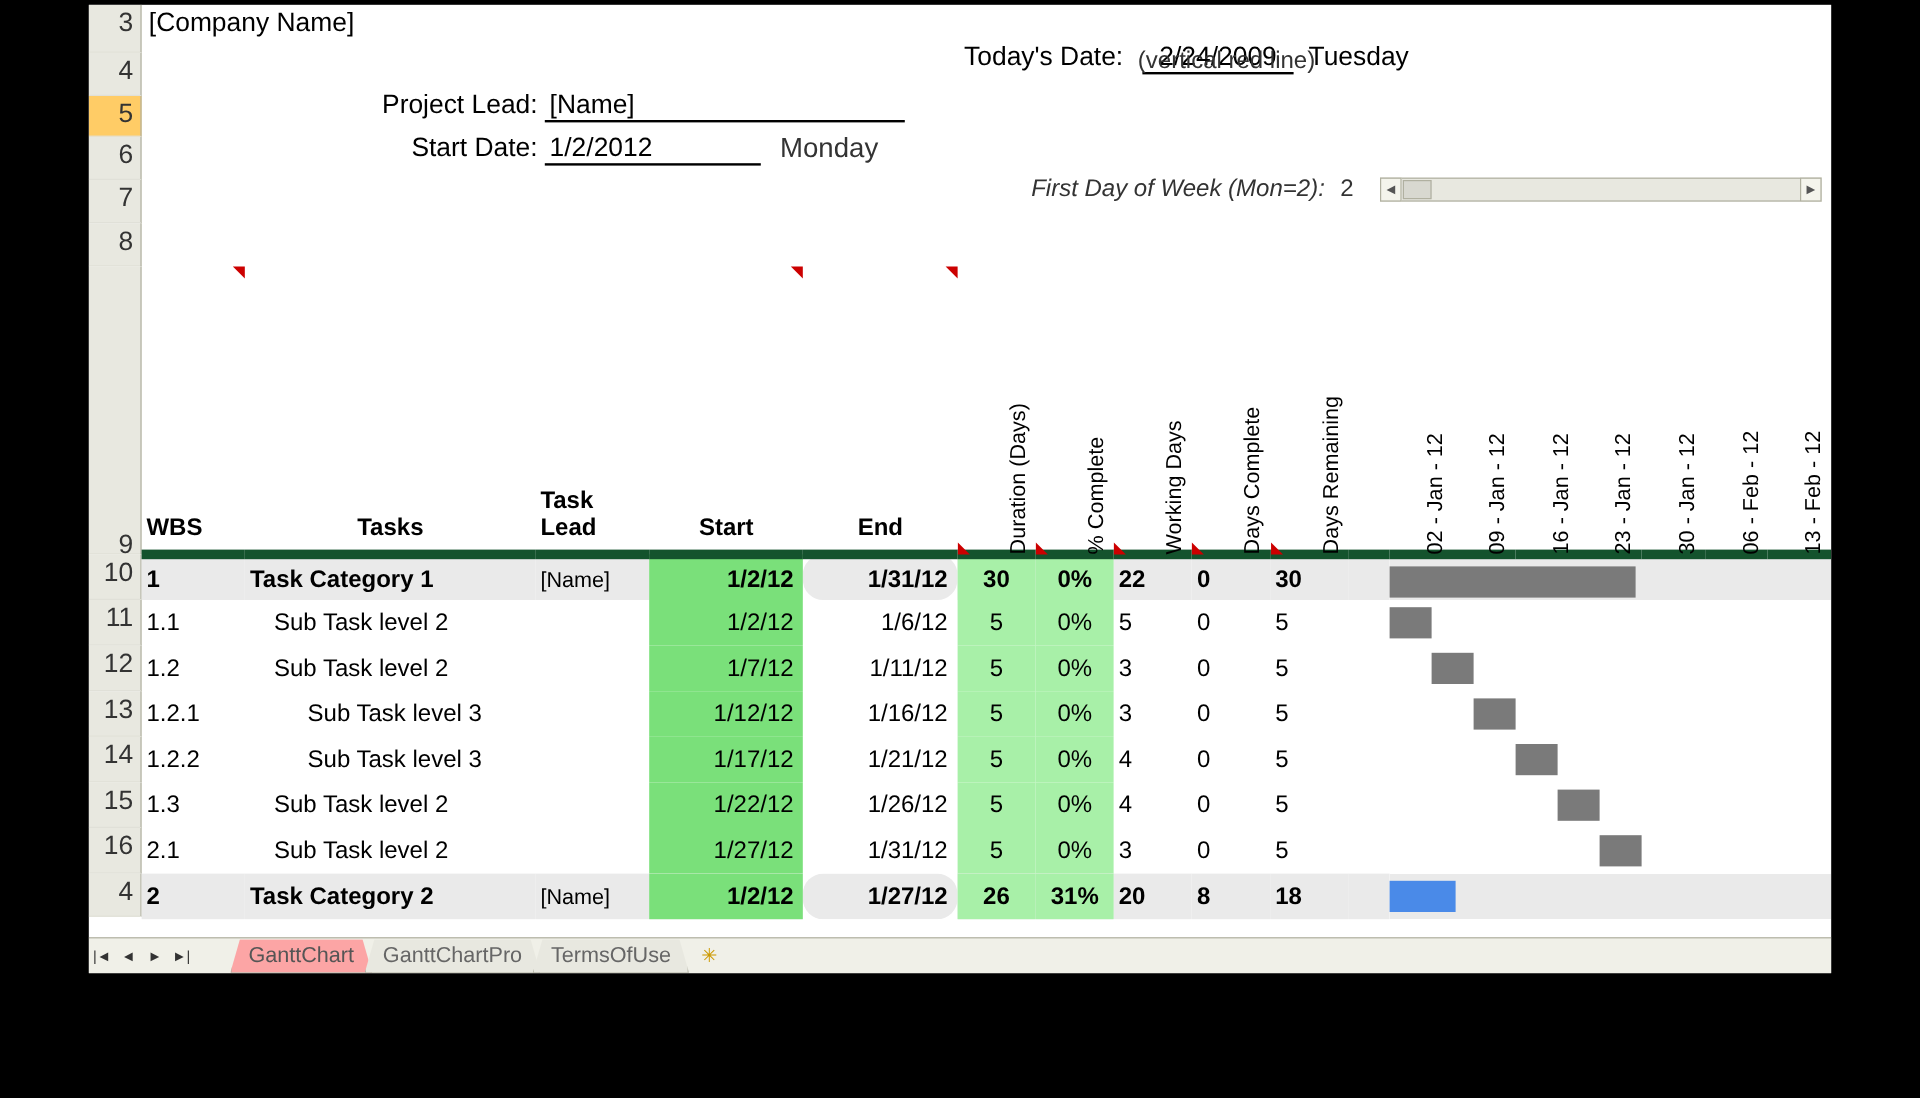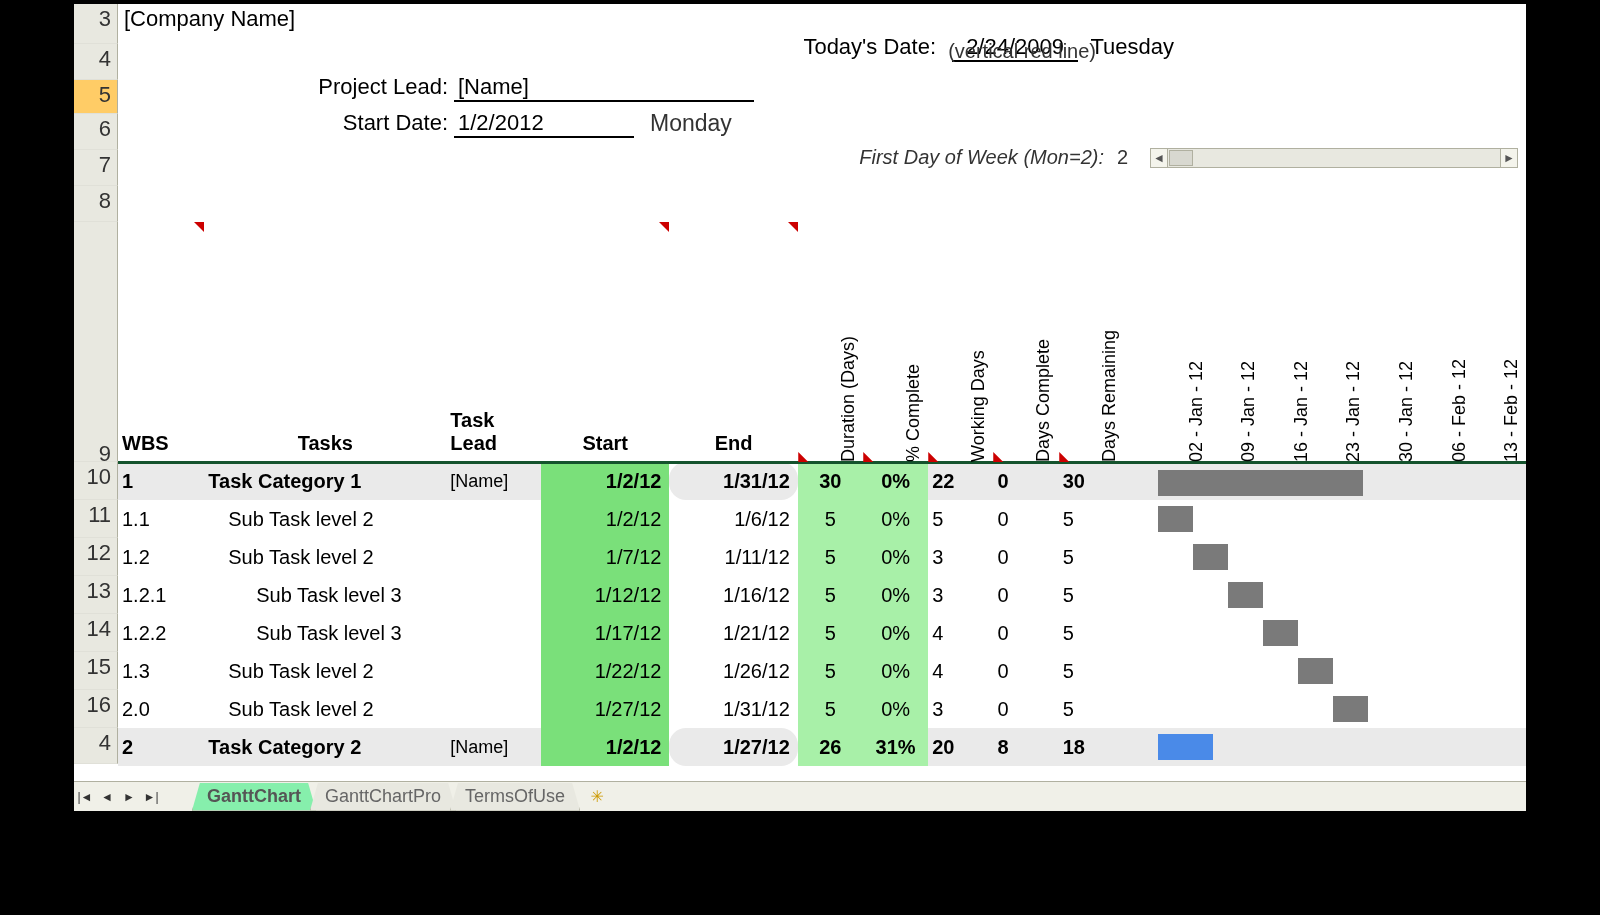--- a/index.html
+++ b/index.html
@@ -23,21 +23,21 @@
   .startd-day { position: absolute; left: 532px; font-size: 23px; color: #333; }
   .fdow-lbl { position: absolute; right: 422px; font-style: italic; color: #333; font-size: 20px; }
   .fdow-val { position: absolute; right: 398px; font-size: 20px; color: #333; }
   .hscroll { position: absolute; right: 8px; width: 368px; height: 20px; background: #e8e8e0; border: 1px solid #b0b0a0; }
   .hscroll .arrow { position: absolute; top: -1px; width: 18px; height: 20px; background: #f4f4ec; border: 1px solid #b0b0a0; text-align: center; font-size: 12px; line-height: 18px; color: #555; }
   .hscroll .left { left: -1px; }
   .hscroll .right { right: -1px; }
   .hscroll .thumb { position: absolute; left: 18px; top: 1px; width: 24px; height: 16px; background: #d8d8d0; border: 1px solid #b0b0a0; }
   table { border-collapse: collapse; width: 100%; table-layout: fixed; }
   th, td { font-size: 20px; color: #000; padding: 0 4px; height: 38px; vertical-align: middle; }
-  thead th { border-bottom: 3px solid #14532d; }
+  thead th { border-bottom: 8px solid #14532d; }
   th.v { writing-mode: vertical-rl; transform: rotate(180deg); text-align: left; font-size: 18px; font-weight: normal; height: 210px; padding-bottom: 4px; vertical-align: bottom; }
   th.h { vertical-align: bottom; font-weight: bold; padding-bottom: 6px; }
   .tri { position: relative; }
   .tri::after { content: ''; position: absolute; top: 0; right: 0; width: 0; height: 0; border-top: 10px solid #c00; border-left: 10px solid transparent; }
   col.wbs   { width: 82px; }
   col.task  { width: 230px; }
   col.lead  { width: 90px; }
   col.date  { width: 122px; }
   col.num   { width: 62px; }
   col.gcol  { width: 50px; }
@@ -47,21 +47,21 @@
   td.r  { text-align: right; padding-right: 8px; border-radius: 17px; }
   td.c  { }
   td.lead-c { font-size: 18px; font-weight: normal; }
   tbody td { border-bottom: 0; }
   .gantt-cell { padding: 0; position: relative; }
   .gantt-bar { position: absolute; top: 6px; height: 26px; background: #7a7a7a; }
   .gantt-bar.blue { background: #4a8ae8; }
 
   .tabs { position: absolute; left: 0; right: 0; bottom: 0; height: 30px; background: #f0f0e8; border-top: 1px solid #b0b0a0; display: flex; align-items: center; font-size: 16px; }
   .nav-btn { width: 20px; height: 20px; margin: 0 1px; display: flex; align-items: center; justify-content: center; color: #333; font-size: 12px; cursor: pointer; }
-  .tab { height: 28px; padding: 2px 14px; background: #86efac; border: 1px solid #b0b0a0; border-top: none; margin-right: -6px; font-weight: bold; font-size: 18px; color: #555; clip-path: polygon(8px 0, calc(100% - 8px) 0, 100% 100%, 0 100%); display: flex; align-items: center; }
+  .tab { height: 28px; padding: 2px 14px; background: #fca5a5; border: 1px solid #b0b0a0; border-top: none; margin-right: -6px; font-weight: normal; font-size: 18px; color: #555; clip-path: polygon(8px 0, calc(100% - 8px) 0, 100% 100%, 0 100%); display: flex; align-items: center; }
   .tab.inactive { background: #e8e8e0; font-weight: normal; color: #666; }
   .tab-icon { width: 26px; height: 22px; margin-left: 10px; display: flex; align-items: center; justify-content: center; font-size: 16px; color: #c90; }
 
   .lvl2 { padding-left: 20px; }
   .lvl3 { padding-left: 48px; }
 </style>
 </head>
 <body>
 
 <div class="frame">
@@ -248,21 +248,21 @@
             <td class="green2">0%</td>
             <td class="c">4</td>
             <td class="c">0</td>
             <td class="c">5</td>
             <td></td>
             <td class="gantt-cell" colspan="7">
               <div class="gantt-bar " style="left:140px;width:35px"></div>
             </td>
           </tr>
           <tr>
-            <td>2.0</td>
+            <td>2.1</td>
             <td><span class="lvl2" style="display:inline-block">Sub Task level 2</span></td>
             <td class="lead-c"></td>
             <td class="green1">1/27/12</td>
             <td class="r">1/31/12</td>
             <td class="green2">5</td>
             <td class="green2">0%</td>
             <td class="c">3</td>
             <td class="c">0</td>
             <td class="c">5</td>
             <td></td>

